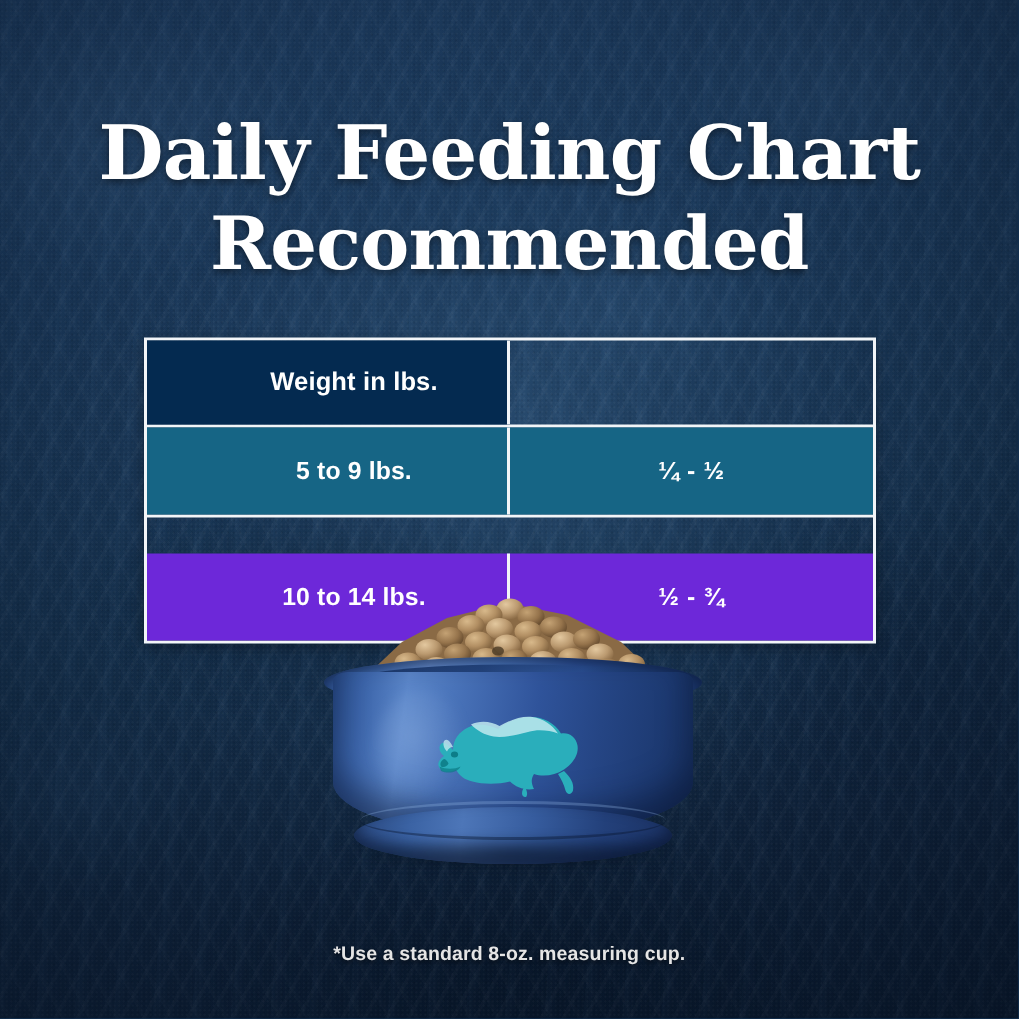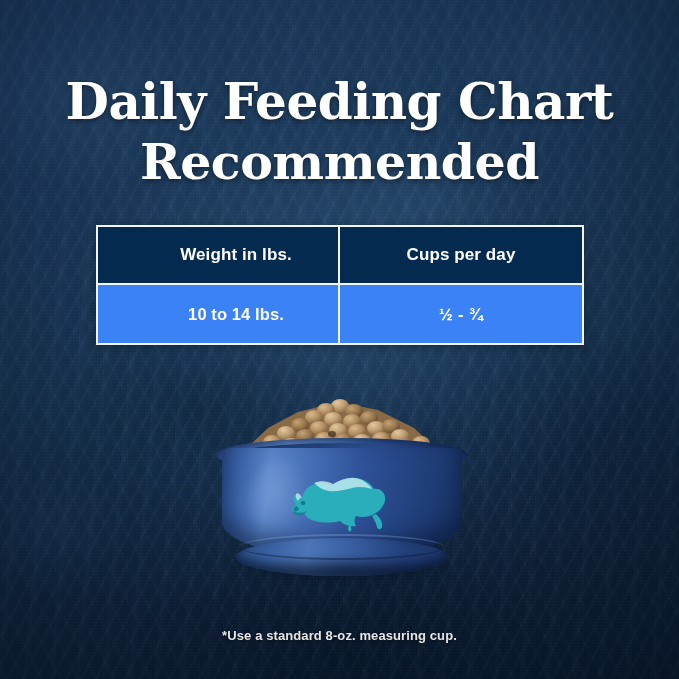--- a/index.html
+++ b/index.html
@@ -120,21 +120,21 @@
     align-items: center;
     justify-content: center;
     color: #ffffff;
     font-size: 16.5px;
     font-weight: bold;
     letter-spacing: 0.1px;
   }
   .cell.left { border-right: 2px solid #f2f5f8; padding-left: 36px; }
   .row-head .cell { background: #042a50; height: 56px; font-size: 17px; }
   .row-b1 .cell { background: #166585; }
-  .row-b2 .cell { background: #3b82f6; }
+  .row-b2 .cell { background: #6d28d9; margin-top: 24px; }
   .cell.frac { font-weight: bold; letter-spacing: 0.4px; }
 
   
   .bowl-wrap {
     position: absolute;
     left: 206px;
     top: 398px;
     width: 272px;
     height: 195px;
   }
@@ -264,21 +264,24 @@
   <div class="bg-vignette"></div>
 
   <div class="title">
     <span class="line line2">Daily Feeding Chart</span>
     <span class="line line1">Recommended</span>
   </div>
 
   <div class="table">
     <div class="row row-head">
       <div class="cell left">Weight in lbs.</div>
-      <div class="cell">Cups per day</div>
+    </div>
+    <div class="row row-b1">
+      <div class="cell left">5 to 9 lbs.</div>
+      <div class="cell frac">¼ - ½</div>
     </div>
     <div class="row row-b2">
       <div class="cell left">10 to 14 lbs.</div>
       <div class="cell frac">½ - ¾</div>
     </div>
   </div>
 
   <div class="bowl-wrap">
 
     <div class="kibble">

